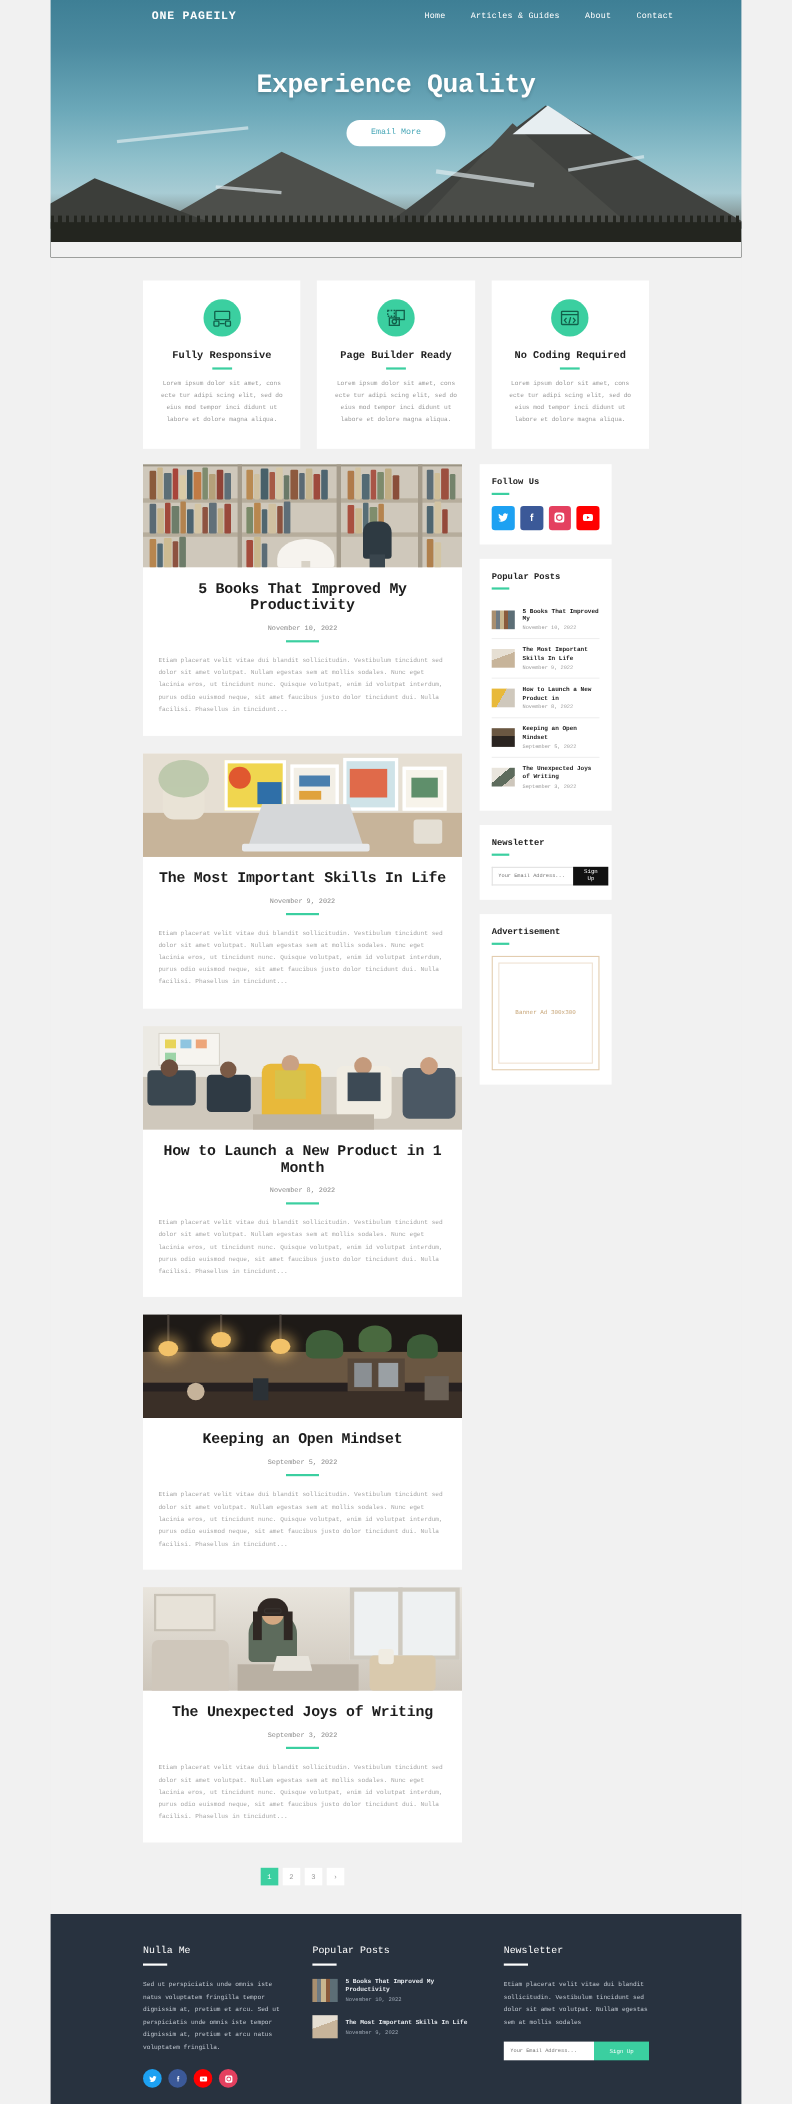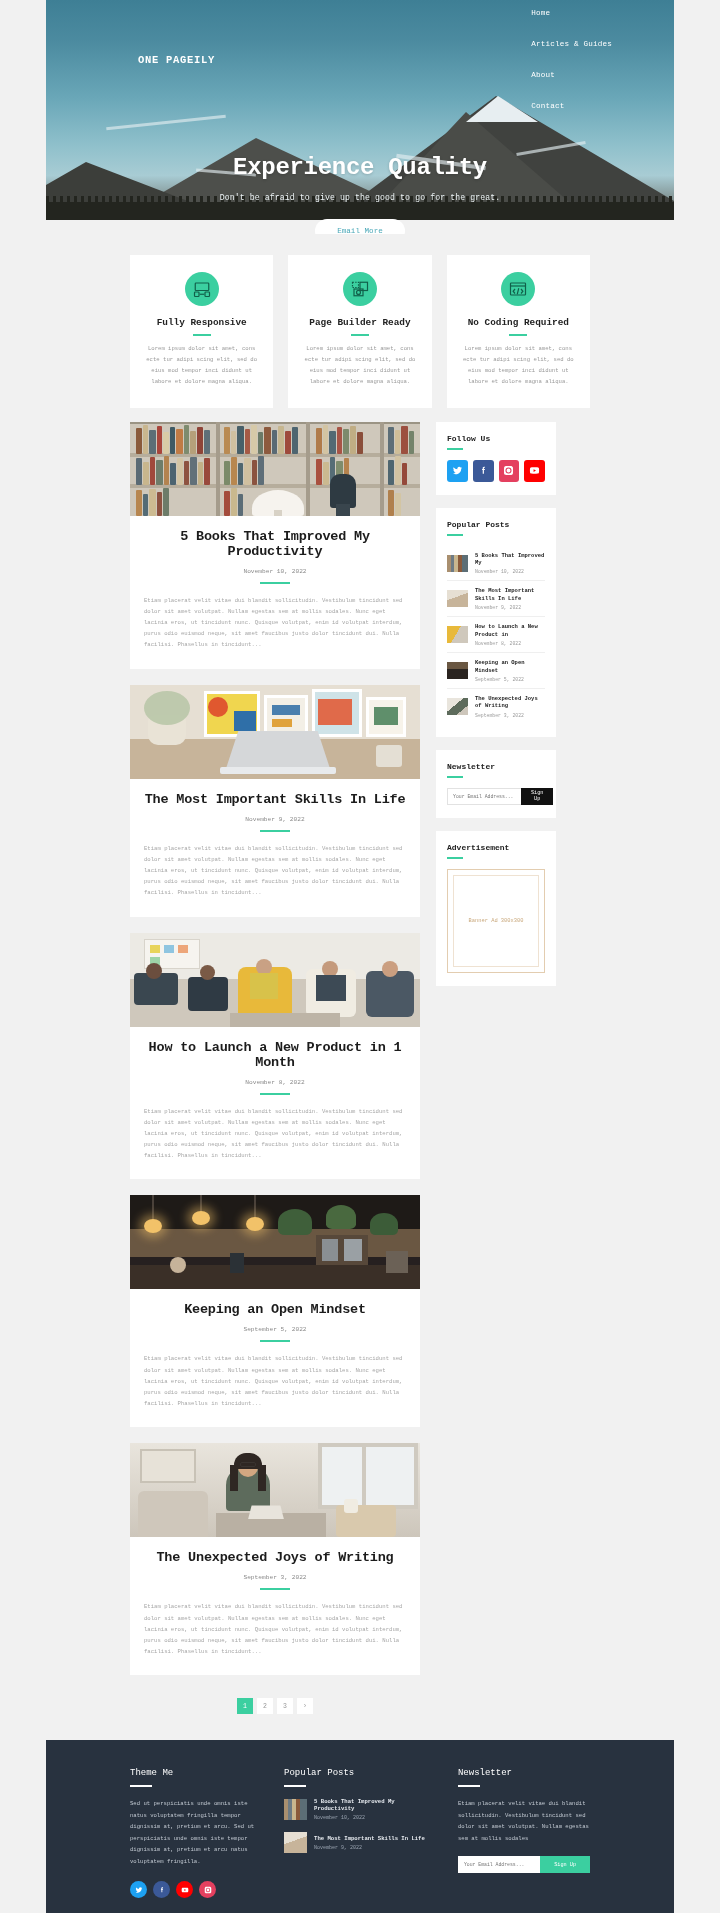--- a/index.html
+++ b/index.html
@@ -28,21 +28,21 @@
   .snow-streak { position:absolute; background:rgba(226,236,240,.65); }
   .forest { position:absolute; left:0; right:0; bottom:0; height:32px; background:#23251f; }
   .forest:before { content:""; position:absolute; left:0; right:0; top:-6px; height:10px;
     background:repeating-linear-gradient(90deg,#23251f 0 3px,transparent 3px 7px); }
   .hero-fade { position:absolute; left:0; right:0; bottom:0; height:14px; background:#f1f1f1; }
 
   
   .nav { position:relative; z-index:5; display:flex; align-items:center; justify-content:space-between;
     padding:9px 62px 0 92px; }
   .brand { color:#fff; font-weight:bold; font-size:10.5px; letter-spacing:.7px; }
-  .nav-links { display:flex; gap:23px;flex-direction:column; }
+  .nav-links { display:flex; gap:23px; }
   .nav-links a { color:#fff; font-size:7.6px; text-decoration:none; letter-spacing:.2px; }
 
   .hero-inner { position:relative; z-index:5; text-align:center; margin-top:44px; }
   .hero-title { color:#fff; font-size:24px; font-weight:bold; letter-spacing:-.3px; text-shadow:0 1px 3px rgba(0,0,0,.18); }
   .hero-sub { color:#eef5f7; font-size:8.2px; margin-top:12px; letter-spacing:.1px; }
   .hero-btn { display:inline-block; margin-top:17px; background:#fff; color:#4aa8b8;
     font-size:7.6px; padding:8px 22px; border-radius:20px; text-decoration:none; border:none; cursor:pointer;
     font-family:inherit; }
 
   
@@ -145,21 +145,20 @@
       <div class="nav-links">
         <a href="#">Home</a>
         <a href="#">Articles &amp; Guides</a>
         <a href="#">About</a>
         <a href="#">Contact</a>
       </div>
     </nav>
 
     <div class="hero-inner">
       <h1 class="hero-title">Experience Quality</h1>
-      <p class="hero-sub">Don't be afraid to give up the good to go for the great.</p>
       <button class="hero-btn">Email More</button>
     </div>
   </section>
 
   <section class="features">
     <div class="feature">
       <div class="f-ico">
         <svg viewBox="0 0 24 24" fill="none" stroke="#11604a" stroke-width="1.6">
           <rect x="3" y="4" width="18" height="10" rx="1"></rect>
             <rect x="2" y="16" width="6" height="6" rx="1"></rect>
@@ -525,21 +524,21 @@
           </div>
         </div>
       </div>
     </aside>
   </div>
 
   <footer class="footer">
     <div class="f-cols">
 
       <div class="f-col">
-        <div class="fc-title">Theme Me</div>
+        <div class="fc-title">Nulla Me</div>
         <div class="fc-rule"></div>
         <p class="fc-text">Sed ut perspiciatis unde omnis iste natus voluptatem fringilla tempor dignissim at, pretium et arcu. Sed ut perspiciatis unde omnis iste tempor dignissim at, pretium et arcu natus voluptatem fringilla.</p>
         <div class="f-soc">
           <a href="#" class="soc" style="background:#1da1f2">
             <svg viewBox="0 0 24 24">
                 <path d="M22 5.9c-.7.3-1.5.5-2.4.6.9-.5 1.5-1.3 1.8-2.3-.8.5-1.7.8-2.6 1A4.1 4.1 0 0 0 11.7 9 11.6 11.6 0 0 1 3.3 4.7a4.1 4.1 0 0 0 1.3 5.5c-.7 0-1.3-.2-1.9-.5a4.1 4.1 0 0 0 3.3 4 4.2 4.2 0 0 1-1.9.1 4.1 4.1 0 0 0 3.8 2.9A8.3 8.3 0 0 1 2 18.4a11.6 11.6 0 0 0 6.3 1.8c7.5 0 11.7-6.3 11.7-11.7v-.5c.8-.6 1.5-1.3 2-2.1z"></path>
               </svg>
           </a>
           <a href="#" class="soc" style="background:#3b5998">
             <svg viewBox="0 0 24 24">

